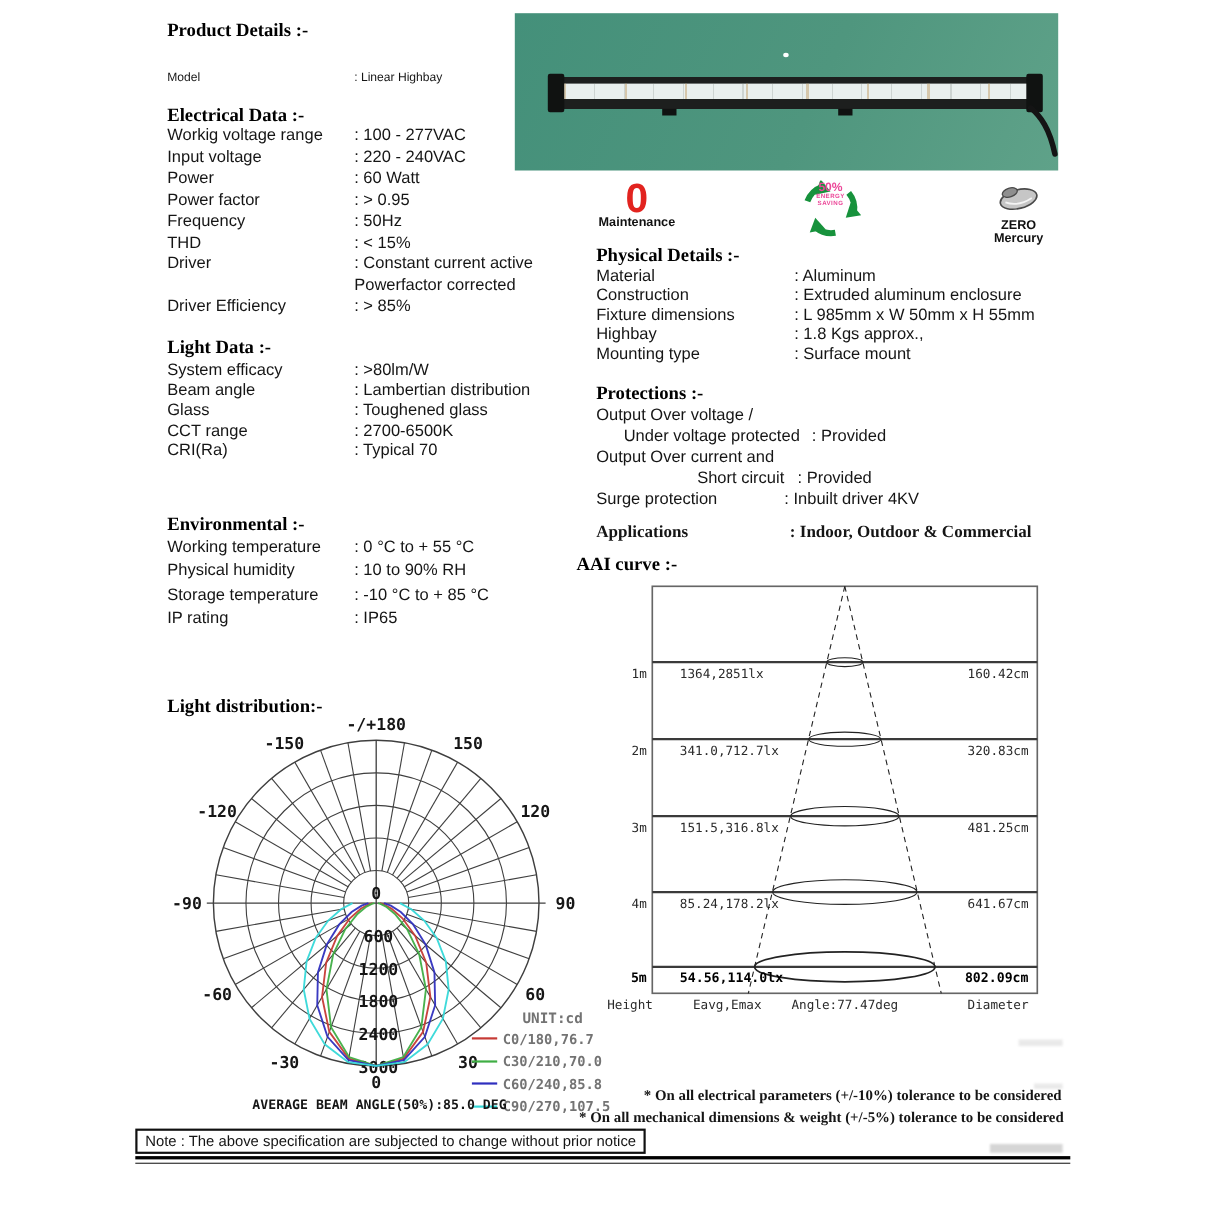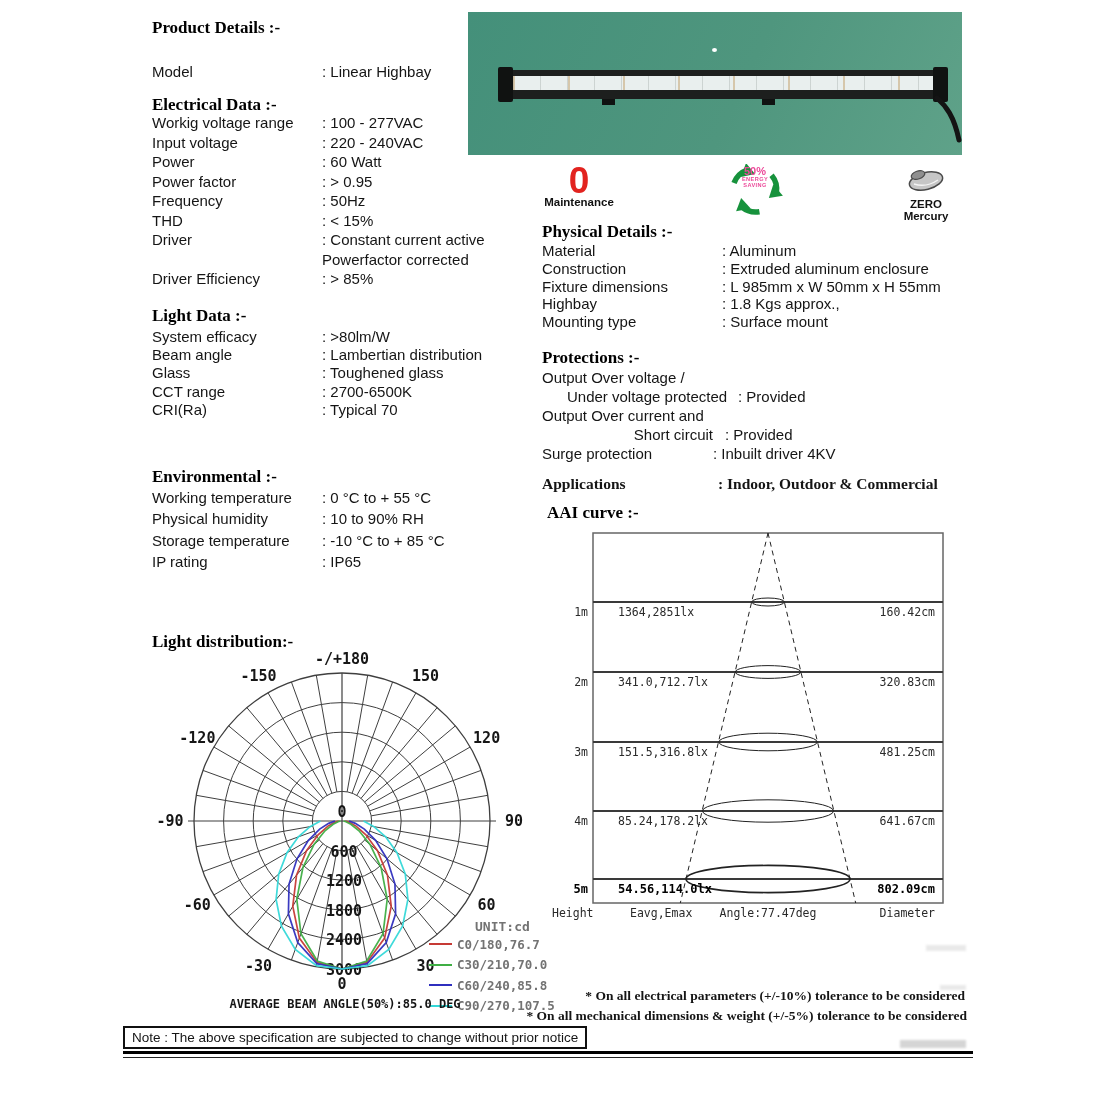--- a/index.html
+++ b/index.html
@@ -3,21 +3,21 @@
 <meta charset="utf-8">
 <style>
   html,body{margin:0;padding:0}
   body{width:1100px;height:1100px;background:#fff;position:relative;overflow:hidden;
        font-family:"Liberation Sans",sans-serif;color:#151515;}
   .abs{position:absolute}
   .h{font-family:"Liberation Serif",serif;font-weight:bold;font-size:17px;color:#000;white-space:nowrap}
   .spec .row{display:flex;font-size:15px;line-height:19.5px}
   .spec .lbl{flex:0 0 170px;white-space:nowrap}
   .spec .val{white-space:pre-line}
-  .model .row{font-size:15px}
+  .model .row{font-size:11px}
   .light .row{line-height:18.2px}
   .env .row{line-height:21.4px}
   .phys .lbl{flex:0 0 180px}
   .phys .row{line-height:17.8px}
   .prot .row{line-height:19px}
   .prot .lbl{flex:0 0 171px}
   .prot .row:nth-child(2) .lbl{padding-left:25px}
   .prot .row:nth-child(4) .lbl{text-align:right;padding-right:12px}
   .apps{display:flex;font-family:"Liberation Serif",serif;font-weight:bold;font-size:15.5px}
   .apps .albl{flex:0 0 176px}
@@ -332,21 +332,21 @@
       <span class="lbl">Surge protection</span>
       <span class="val">: Inbuilt driver 4KV</span>
     </div>
   </div>
 
 <div class="abs apps" style="left:542px;top:475px">
   <span class="albl">Applications</span>
   <span>: Indoor, Outdoor &amp; Commercial</span>
 </div>
 
-<div class="abs h" style="left:547px;top:503px">AAI curve :-</div>
+<div class="abs h" style="left:524px;top:503px">AAI curve :-</div>
 <div class="abs" style="left:548px;top:520px;width:432px;height:404px">
   <svg id="aai" width="432" height="404">
       <rect x="45" y="13" width="350" height="370" fill="none" stroke="#666" stroke-width="1.5"></rect>
       <line x1="45" y1="82" x2="395" y2="82" stroke="#3a3a3a" stroke-width="2"></line>
       <line x1="45" y1="152" x2="395" y2="152" stroke="#3a3a3a" stroke-width="2"></line>
       <line x1="45" y1="222" x2="395" y2="222" stroke="#3a3a3a" stroke-width="2"></line>
       <line x1="45" y1="291" x2="395" y2="291" stroke="#3a3a3a" stroke-width="2"></line>
       <line x1="45" y1="359" x2="395" y2="359" stroke="#3a3a3a" stroke-width="2"></line>
       <line x1="220" y1="13" x2="132.3121387283237" y2="383" stroke="#222" stroke-width="1" stroke-dasharray="5,4"></line>
       <line x1="220" y1="13" x2="307.6878612716763" y2="383" stroke="#222" stroke-width="1" stroke-dasharray="5,4"></line>

